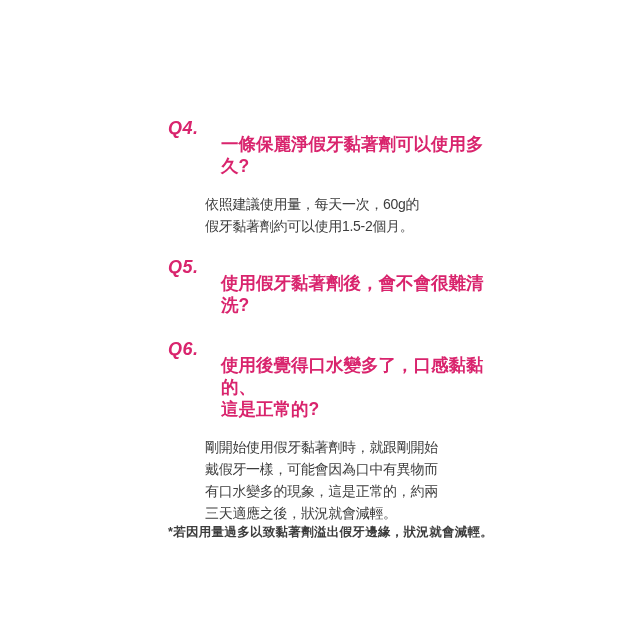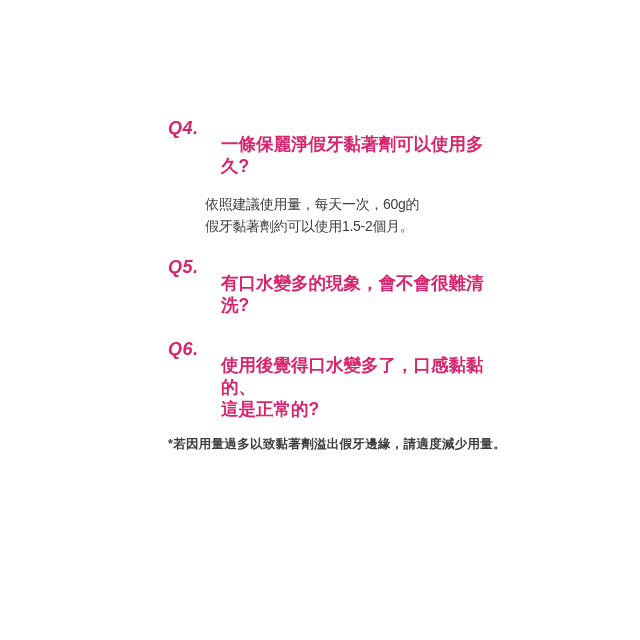--- a/index.html
+++ b/index.html
@@ -83,28 +83,32 @@
       <div class="content">
         <h3 class="question">一條保麗淨假牙黏著劑可以使用多久?</h3>
         <p class="answer">依照建議使用量，每天一次，60g的
 假牙黏著劑約可以使用1.5-2個月。</p>
       </div>
     </section>
 
     <section class="qa qa-q5">
       <span class="qlabel">Q5.</span>
       <div class="content">
-        <h3 class="question">有口水變多的現象，會不會很難清洗?</h3>
+        <h3 class="question">使用假牙黏著劑後，會不會很難清洗?</h3>
       </div>
     </section>
 
     <section class="qa qa-q6">
       <span class="qlabel">Q6.</span>
       <div class="content">
         <h3 class="question">使用後覺得口水變多了，口感黏黏的、
 這是正常的?</h3>
+        <p class="answer">剛開始使用假牙黏著劑時，就跟剛開始
+戴假牙一樣，可能會因為口中有異物而
+有口水變多的現象，這是正常的，約兩
+三天適應之後，狀況就會減輕。</p>
       </div>
     </section>
 
-    <p class="footnote">*若因用量過多以致黏著劑溢出假牙邊緣，請適度減少用量。</p>
+    <p class="footnote">*若因用量過多以致黏著劑溢出假牙邊緣，狀況就會減輕。</p>
 
   </div>
 </div>
 
 </body></html>

